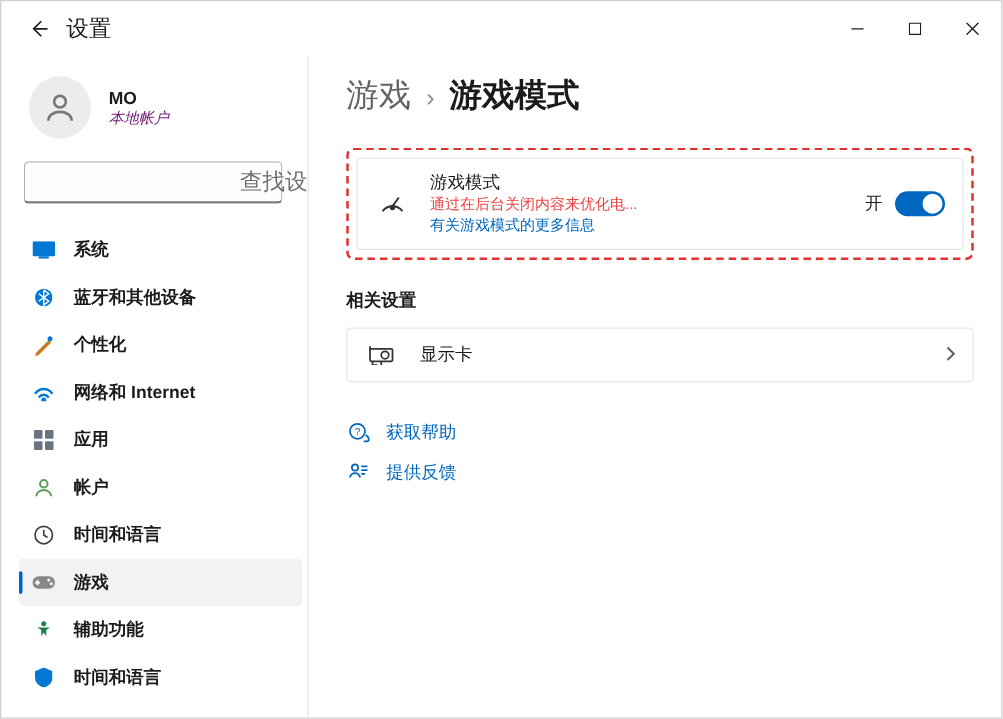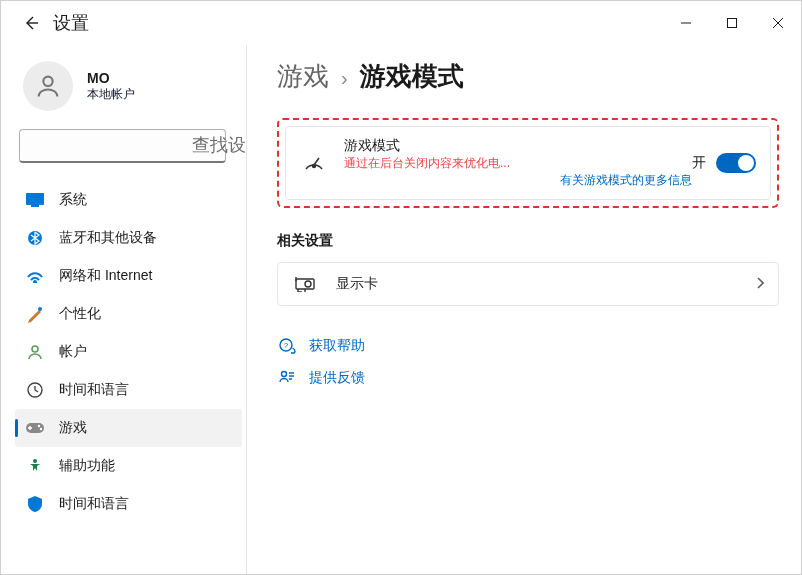--- a/index.html
+++ b/index.html
@@ -58,21 +58,21 @@
     padding: 16px 8px 18px 8px;
   }
   .avatar {
     width: 50px; height: 50px; border-radius: 50%;
     background: #ececec;
     display: flex; align-items: center; justify-content: center;
     margin-right: 14px;
   }
   .avatar svg { width: 28px; height: 28px; stroke: #777; }
   .account-name { font-size: 14px; font-weight: 600; color: #1b1b1b; }
-  .account-type { font-size: 12px; color: #0f172a; }
+  .account-type { font-size: 12px; color: #701a75; font-style: italic; }
 
   .search-box {
     display: flex;
     align-items: center;
     border: 1px solid #b0b0b0;
     border-bottom: 2px solid #777;
     border-radius: 4px;
     height: 34px;
     margin: 0 20px 18px 4px;
     background: #fdfdfd;
@@ -114,21 +114,21 @@
     background: #f2f2f2;
   }
   .nav-item.active::before {
     content: "";
     position: absolute;
     left: 0; top: 10px; bottom: 10px;
     width: 3px;
     background: #0067c0;
     border-radius: 3px;
   }
-  .nav-label { font-size: 14px; }
+  .nav-label { font-size: 14px; font-weight: bold; }
 
   
   .main {
     flex: 1;
     padding: 14px 22px 0 30px;
     overflow-y: auto;
   }
   .breadcrumb {
     display: flex;
     align-items: baseline;
@@ -167,21 +167,21 @@
   }
   .card-icon {
     width: 28px; height: 28px;
     display: flex; align-items: center; justify-content: center;
     margin-right: 16px;
     color: #333;
   }
   .card-body { flex: 1; min-width: 0; }
   .card-title { font-size: 14px; color: #1b1b1b; }
   .card-desc { font-size: 12px; color: #ef4444; white-space: nowrap; overflow: hidden; text-overflow: ellipsis; max-width: 220px; }
-  .card-link { font-size: 12px; color: #0067c0; cursor: pointer; text-align: right; }
+  .card-link { font-size: 12px; color: #0067c0; cursor: pointer; }
   .toggle-wrap { display: flex; align-items: center; gap: 10px; }
   .toggle-label { font-size: 14px; color: #1b1b1b; }
   .toggle {
     width: 40px; height: 20px; border-radius: 10px;
     background: #0067c0;
     position: relative;
   }
   .toggle::after {
     content: "";
     position: absolute;
@@ -299,36 +299,47 @@
         <span class="icon-slot">
             <svg width="14" height="18" viewBox="0 0 14 18">
               <circle cx="7" cy="9" r="7" fill="#0078d4"></circle>
               <path d="M7 3v12l4-3-8-6m0 6l8-6-4-3" stroke="#fff" stroke-width="1.2" fill="none"></path>
             </svg>
           </span>
         <span class="nav-label">蓝牙和其他设备</span>
       </div>
       <div class="nav-item">
         <span class="icon-slot">
+            <svg width="18" height="18" viewBox="0 0 18 18">
+              <path d="M3 15l10-10 2 2-10 10-3 1z" fill="#c97a2c"></path>
+              <circle cx="14" cy="4" r="2" fill="#0078d4"></circle>
+            </svg>
+          </span>
+        <span class="nav-label">个性化</span>
+      </div>
+      <div class="nav-item">
+        <span class="icon-slot">
             <svg width="18" height="14" viewBox="0 0 18 14" fill="none" stroke="#0078d4" stroke-width="2">
               <path d="M2 8c4-5 10-5 14 0"></path>
               <path d="M5 11c2.5-3 5.5-3 8 0"></path>
               <circle cx="9" cy="13" r="1" fill="#0078d4"></circle>
             </svg>
           </span>
         <span class="nav-label">网络和 Internet</span>
       </div>
       <div class="nav-item">
         <span class="icon-slot">
-            <svg width="18" height="18" viewBox="0 0 18 18">
-              <path d="M3 15l10-10 2 2-10 10-3 1z" fill="#c97a2c"></path>
-              <circle cx="14" cy="4" r="2" fill="#0078d4"></circle>
-            </svg>
-          </span>
-        <span class="nav-label">个性化</span>
+            <svg width="16" height="16" viewBox="0 0 16 16" fill="#6b7280">
+              <rect x="0" y="0" width="7" height="7" rx="1"></rect>
+              <rect x="9" y="0" width="7" height="7" rx="1"></rect>
+              <rect x="0" y="9" width="7" height="7" rx="1"></rect>
+              <rect x="9" y="9" width="7" height="7" rx="1"></rect>
+            </svg>
+          </span>
+        <span class="nav-label">应用</span>
       </div>
       <div class="nav-item">
         <span class="icon-slot">
             <svg width="16" height="16" viewBox="0 0 16 16" fill="none" stroke="#5b9e5b" stroke-width="1.6">
               <circle cx="8" cy="5" r="3"></circle>
               <path d="M2 15c0-3 3-5 6-5s6 2 6 5"></path>
             </svg>
           </span>
         <span class="nav-label">帐户</span>
       </div>

